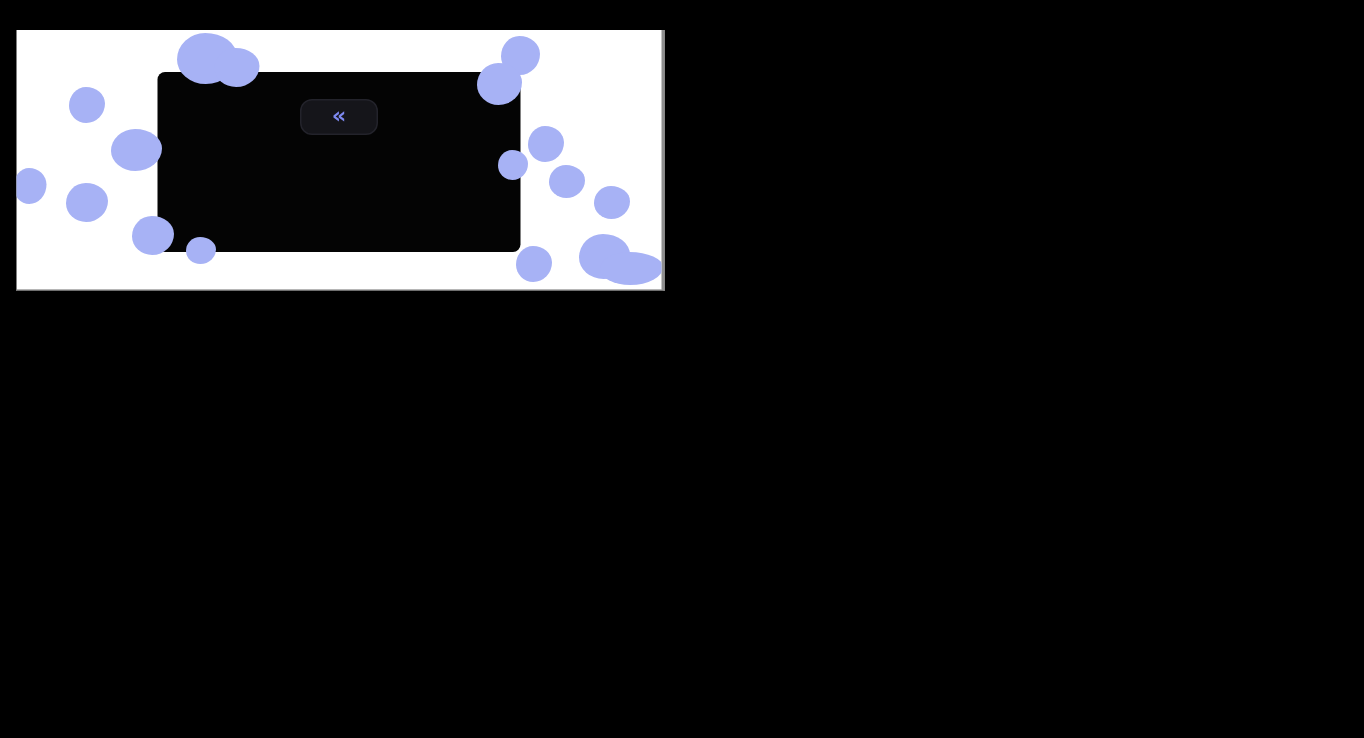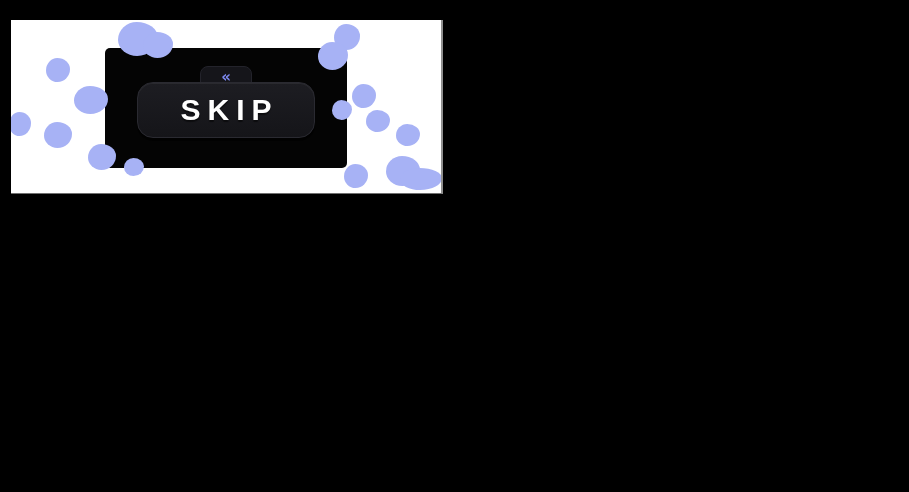--- a/index.html
+++ b/index.html
@@ -86,23 +86,20 @@
 </head>
 <body>
 
 <div class="stage">
   <div class="game-canvas">
 
     <div class="skip-panel">
       <div class="collapse-tab">
         <span class="chevrons">«</span>
       </div>
-      <button class="skip-button">
-        <span class="skip-label">SKIP</span>
-      </button>
     </div>
 
     <div id="blob-layer">
         <div class="blob" style="left: 107px; top: 2px; width: 40px; height: 34px; background: rgb(167, 178, 245);"></div>
         <div class="blob" style="left: 132px; top: 12px; width: 30px; height: 26px; background: rgb(167, 178, 245);"></div>
         <div class="blob" style="left: 323px; top: 4px; width: 26px; height: 26px; background: rgb(167, 178, 245);"></div>
         <div class="blob" style="left: 307px; top: 22px; width: 30px; height: 28px; background: rgb(167, 178, 245);"></div>
         <div class="blob" style="left: 35px; top: 38px; width: 24px; height: 24px; background: rgb(167, 178, 245);"></div>
         <div class="blob" style="left: 63px; top: 66px; width: 34px; height: 28px; background: rgb(167, 178, 245);"></div>
         <div class="blob" style="left: -2px; top: 92px; width: 22px; height: 24px; background: rgb(167, 178, 245);"></div>

